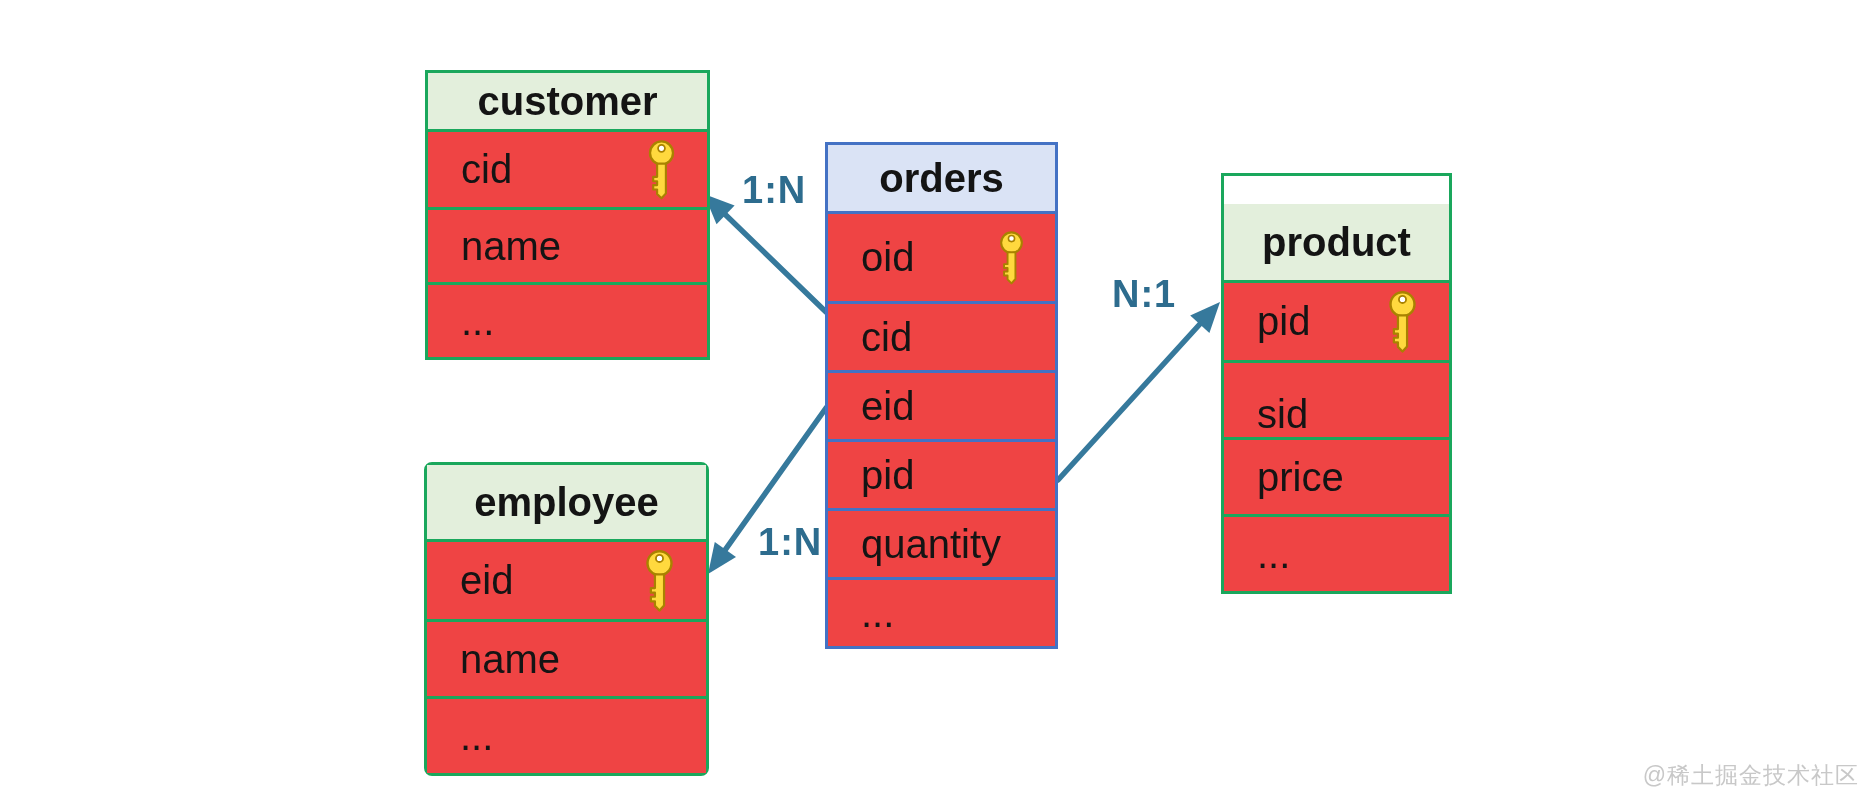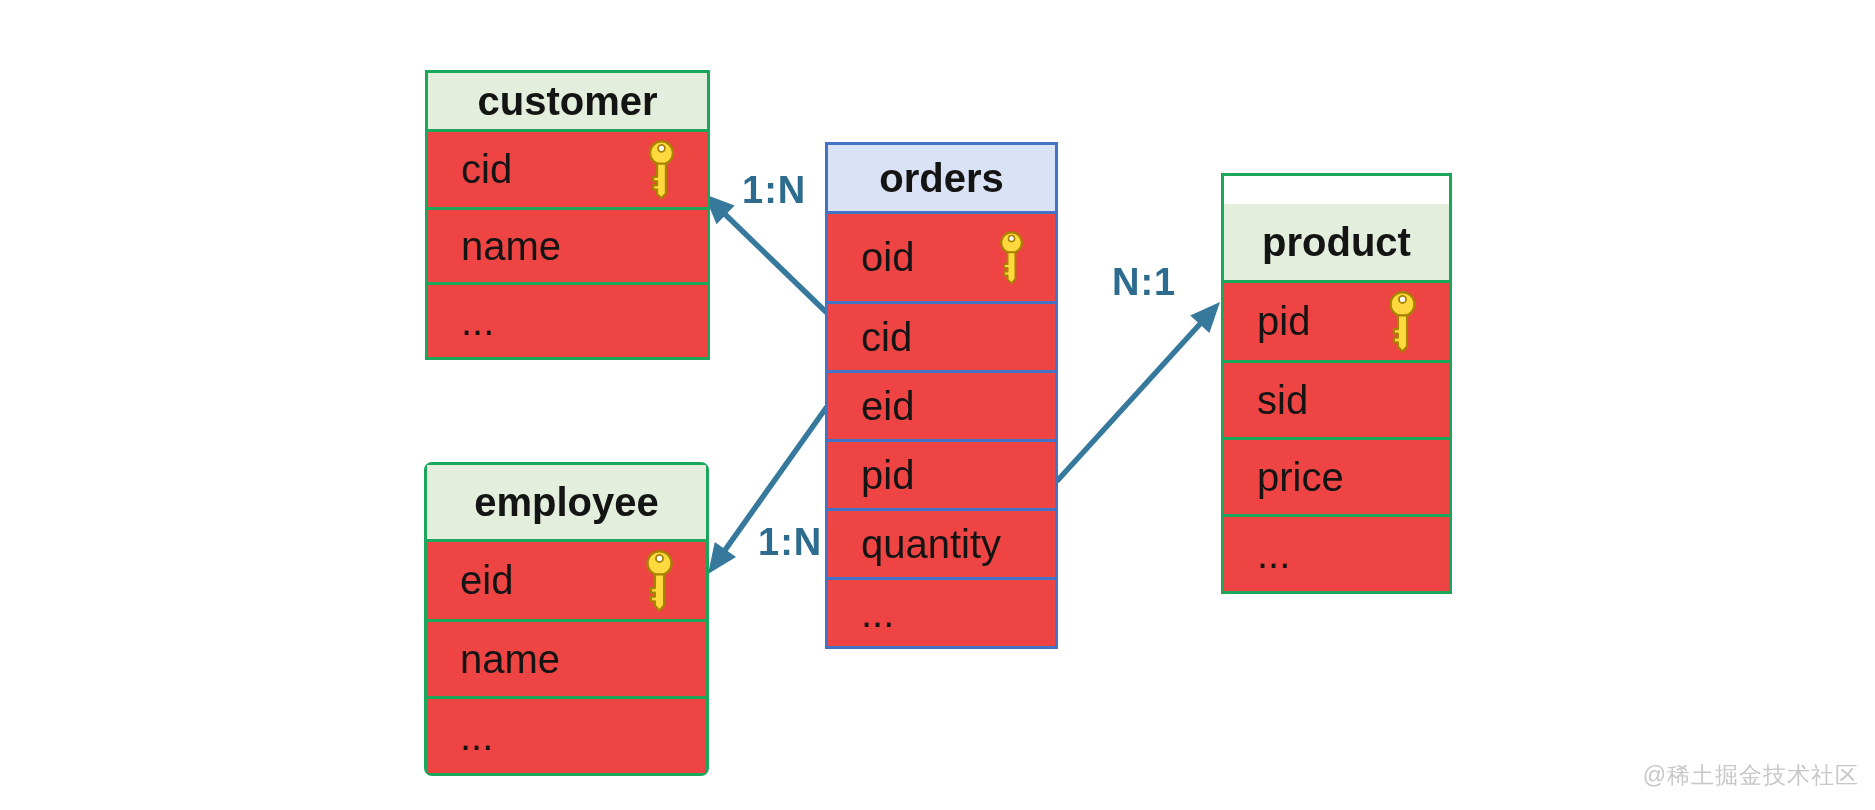--- a/index.html
+++ b/index.html
@@ -140,33 +140,33 @@
       <div class="er-table green" style="left: 1221px; top: 173px; width: 231px;">
     <div class="thead" style="height: 79px; margin-top: 28px;">product</div>
   <div class="trow" style="height: 77px;">
     <span class="field">pid</span>
     <svg class="key-icon" viewBox="0 0 40 62" height="63" width="41">
       <circle cx="20" cy="13.5" r="11.8" fill="#ffd93e" stroke="#a98200" stroke-width="2.4"></circle>
       <circle cx="20" cy="8.8" r="3.5" fill="#ffffff" stroke="#a98200" stroke-width="1.8"></circle>
       <path d="M15.5,24.5 H24.5 V55 L20,60 L15.5,55.5 V51 H11.5 V46.5 H15.5 V42.5 H11.5 V38 H15.5 Z" fill="#ffd93e" stroke="#a98200" stroke-width="2.2" stroke-linejoin="round"></path>
     </svg>
   </div>
-        <div class="trow" style="height: 77px;">
+        <div class="trow" style="height: 77px; align-items: flex-end;">
     <span class="field">sid</span>
 
   </div>
         <div class="trow" style="height: 77px;">
     <span class="field">price</span>
 
   </div>
         <div class="trow" style="height: 77px;">
     <span class="field">...</span>
 
   </div>
       </div>
     </div>
   <div id="labels-layer">
       <div class="rel-label" style="left: 742px; top: 171px;">1:N</div>
       <div class="rel-label" style="left: 758px; top: 523px;">1:N</div>
-      <div class="rel-label" style="left: 1112px; top: 263px;">N:1</div>
+      <div class="rel-label" style="left: 1112px; top: 275px;">N:1</div>
     </div>
   <div id="watermark">@稀土掘金技术社区</div>
 </div>
 
 </body></html>

